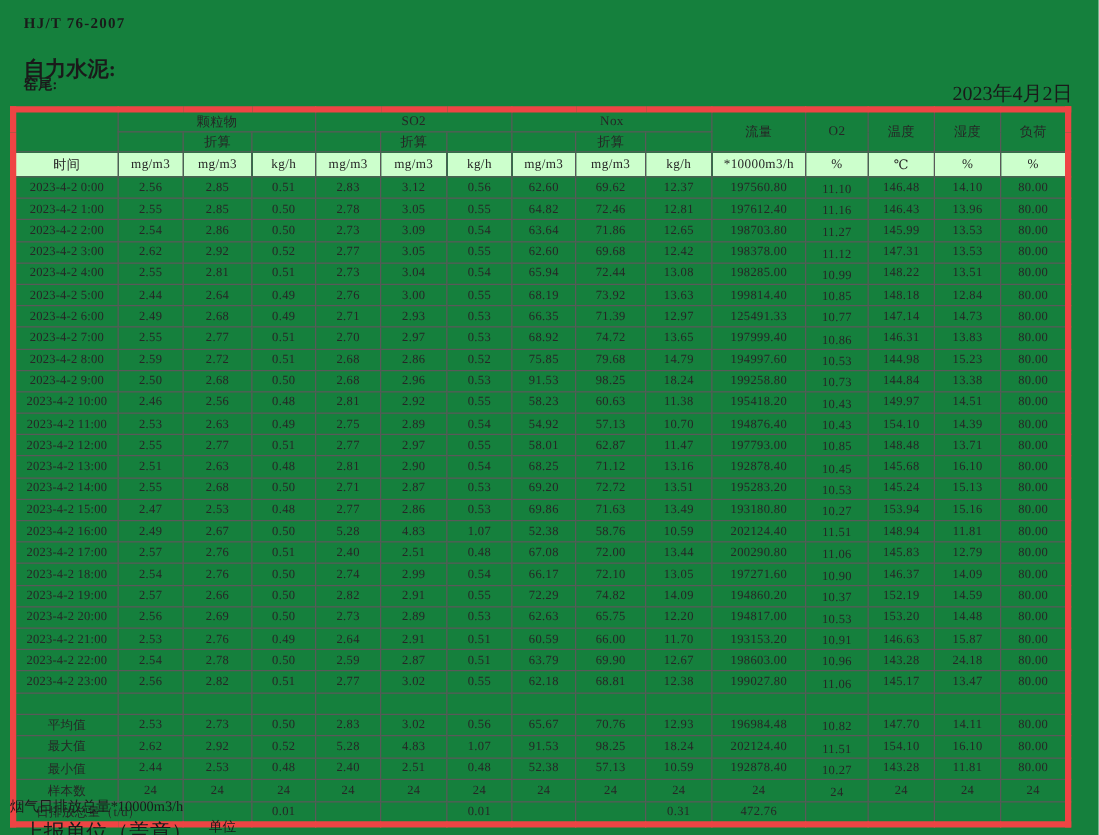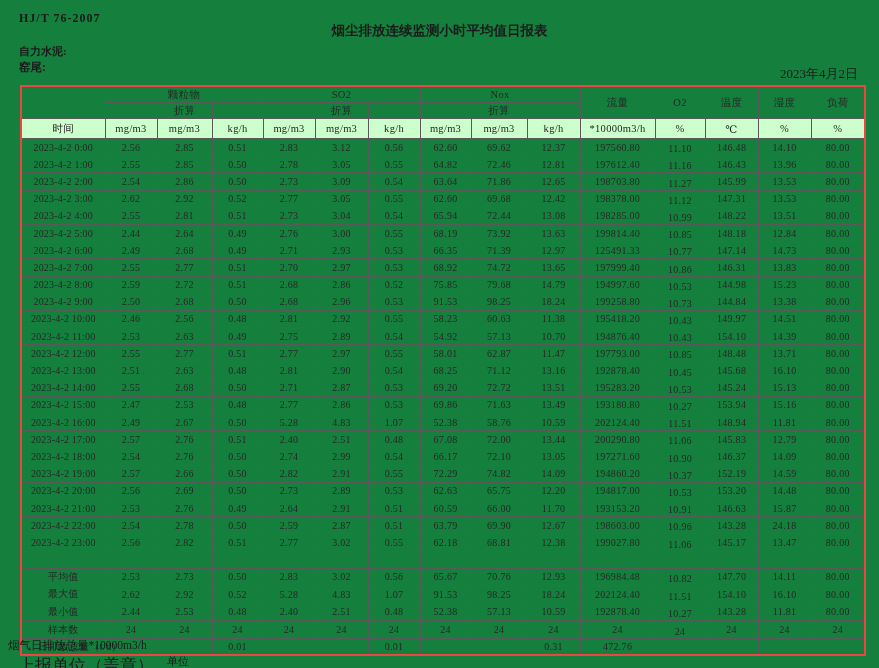--- a/index.html
+++ b/index.html
@@ -2,28 +2,28 @@
 <html><head>
 <meta charset="utf-8">
 <style>
   html,body { margin:0; padding:0; background:#fff; }
   .page {
     position:relative; width:879px; height:668px; background:#15803d;
     font-family:"Liberation Serif","DejaVu Serif",serif; color:#1a1a1a; overflow:hidden;
   }
   .standard   { position:absolute; left:19px;  top:11px;  font-size:12px; font-weight:bold; letter-spacing:1px; }
   .title      { position:absolute; left:0;     top:22px;  width:879px; text-align:center; font-size:13.5px; font-weight:bold; }
-  .company    { position:absolute; left:19px;  top:44px;  font-size:11px; font-weight:bold; }
+  .company    { position:absolute; left:19px;  top:44px;  font-size:17px; font-weight:bold; }
   .location   { position:absolute; left:19px;  top:60px;  font-size:11.5px; font-weight:bold;text-align:center; }
-  .date       { position:absolute; right:21px; top:65px;  font-size:13px; }
+  .date       { position:absolute; right:21px; top:65px;  font-size:16px; }
 
   table.report {
-    position:absolute; left:20px; top:85px; width:844px;
+    position:absolute; left:8px; top:85px; width:844px;
     border-collapse:collapse; table-layout:fixed;
-    border:2px solid #ef4444;
+    border:5px solid #ef4444;
   }
   .report th, .report td {
     border:1px solid #595959; padding:0; margin:0;
     font-size:10px; font-weight:normal; text-align:center;
     white-space:nowrap; overflow:hidden; letter-spacing:0.3px; color:#262626;
   }
   .report thead th { height:15px; font-size:10.5px; }
   .report thead tr.units th { background:#ccffcc; height:19px; }
   .report tbody td { height:15.2px; }
   .report tbody td.time, .report tfoot td.time { letter-spacing:0.2px; }
@@ -34,21 +34,20 @@
   .footer-line1 { position:absolute; left:8px; top:638px; font-size:11.5px; }
   .footer-unit-left  { position:absolute; left:18px;  top:654px; font-size:17px; }
   .footer-unit-right { position:absolute; left:167px; top:654px; font-size:11px; }
 </style>
 </head>
 <body>
 
 <div class="page">
 
   <div class="standard">HJ/T 76-2007</div>
-  <div class="title">烟尘排放连续监测小时平均值日报表</div>
   <div class="company">自力水泥:</div>
   <div class="location">窑尾:</div>
   <div class="date">2023年4月2日</div>
 
   <table class="report">
     <colgroup>
       <col style="width:84px">
         <col style="width:52px">
         <col style="width:55px">
         <col style="width:51px">

